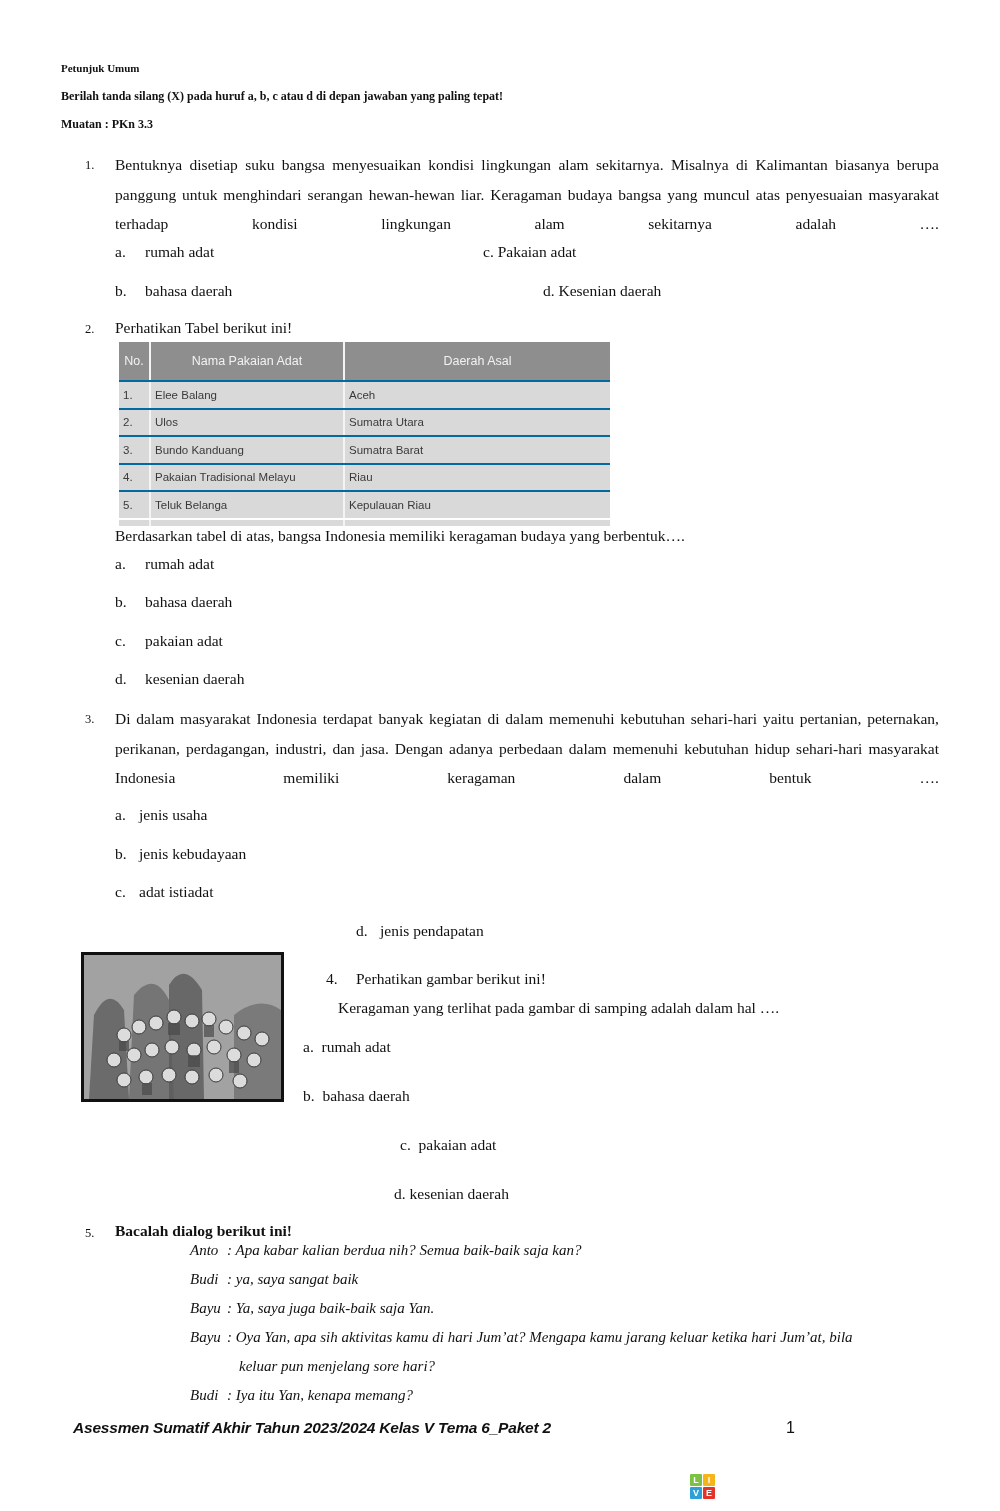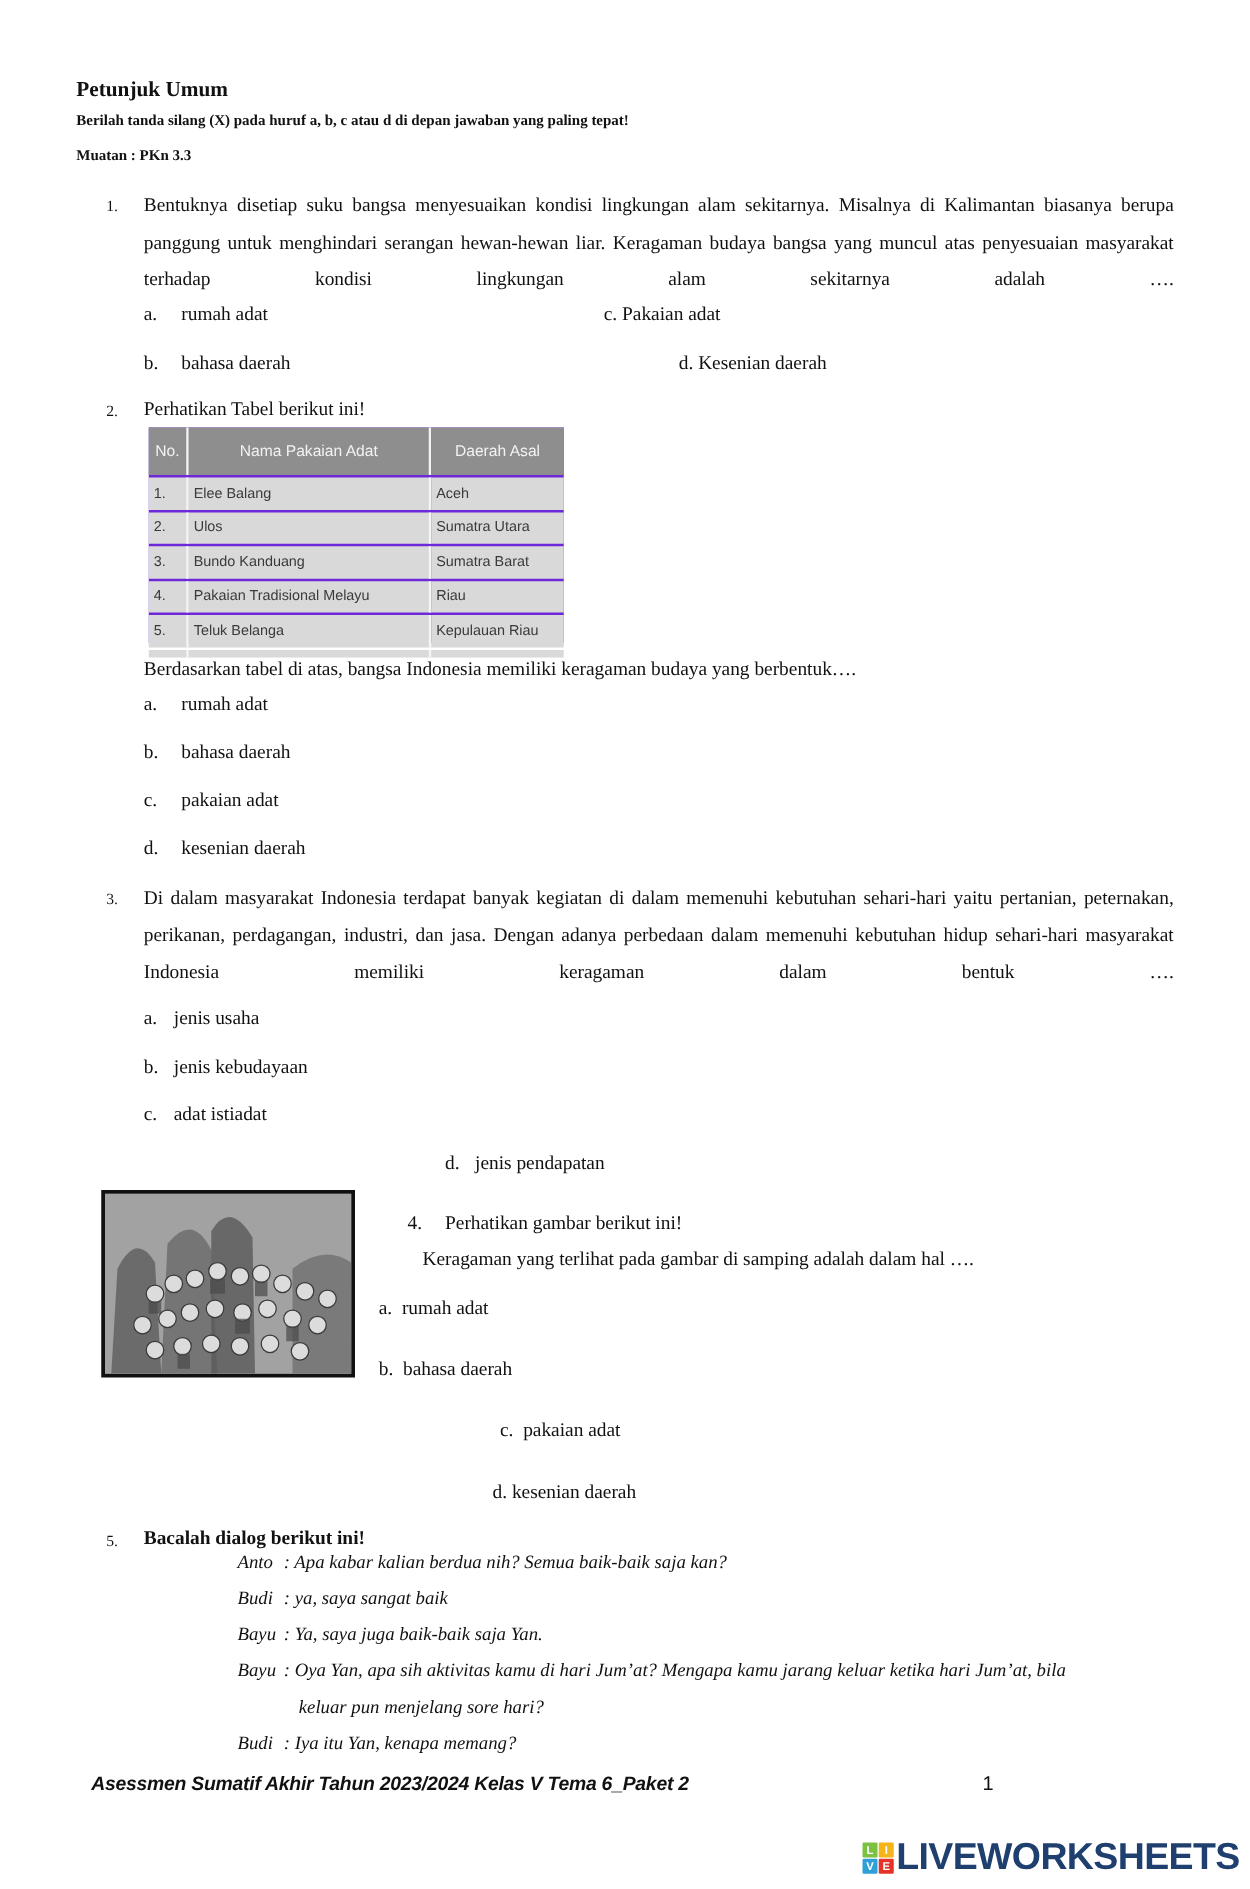--- a/index.html
+++ b/index.html
@@ -3,36 +3,36 @@
   <meta charset="utf-8">
   <style>
     html, body { margin: 0; padding: 0; background: #ffffff; }
     body {
       width: 1000px; height: 1511px; position: relative; overflow: hidden;
       font-family: "Liberation Serif", "DejaVu Serif", serif;
       color: #111; font-size: 15.5px;
     }
     .abs { position: absolute; white-space: nowrap; }
     .bold { font-weight: bold; }
-    .h-small { font-size: 17px; }
+    .h-small { font-size: 11px; }
     .h-main { font-size: 12px; }
     .qnum { font-size: 12.5px; }
     .para {
       position: absolute; left: 115px; width: 824px;
       text-align: justify; line-height: 29.5px; white-space: normal;
     }
     .para::after { content: ""; display: inline-block; width: 100%; }
     .para.last-left { text-align-last: left; }
     .opt-letter { display: inline-block; width: 30px; }
     .opt-letter-tight { display: inline-block; width: 24px; }
 
     
     .table-img {
-      position: absolute; left: 119px; top: 342px; width: 332px; height: 172px;
-      background: #6d28d9; font-family: "Liberation Sans", "DejaVu Sans", sans-serif;
+      position: absolute; left: 119px; top: 342px; width: 491px; height: 172px;
+      background: #0369a1; font-family: "Liberation Sans", "DejaVu Sans", sans-serif;
       font-size: 11.5px; color: #3a3a3a;
     }
     .table-img table { border-collapse: separate; border-spacing: 0 2px; width: 100%; margin-top: -2px; }
     .table-img th {
       background: #8e8e8e; color: #f2f2f2; font-weight: normal; height: 36px;
       font-size: 12.5px; border-right: 2px solid #f4f4f4;
     }
     .table-img th:last-child { border-right: none; }
     .table-img td {
       background: #d9d9d9; height: 23.5px; padding-left: 4px; border-right: 2px solid #f4f4f4;
@@ -270,14 +270,13 @@
 <div class="footer">Asessmen Sumatif  Akhir Tahun 2023/2024 Kelas V Tema 6_Paket 2</div>
 <div class="page-num">1</div>
 
 <div class="logo">
   <div class="logo-tiles">
     <span class="tile" style="background:#7cc242;">L</span>
     <span class="tile" style="background:#f5b41a;">I</span>
     <span class="tile" style="background:#2f9fd8;">V</span>
     <span class="tile" style="background:#e6332a;">E</span>
   </div>
-  <span class="logo-text" style="color:#1f3f6e;">LIVEWORKSHEETS</span>
 </div>
 
 </body></html>

